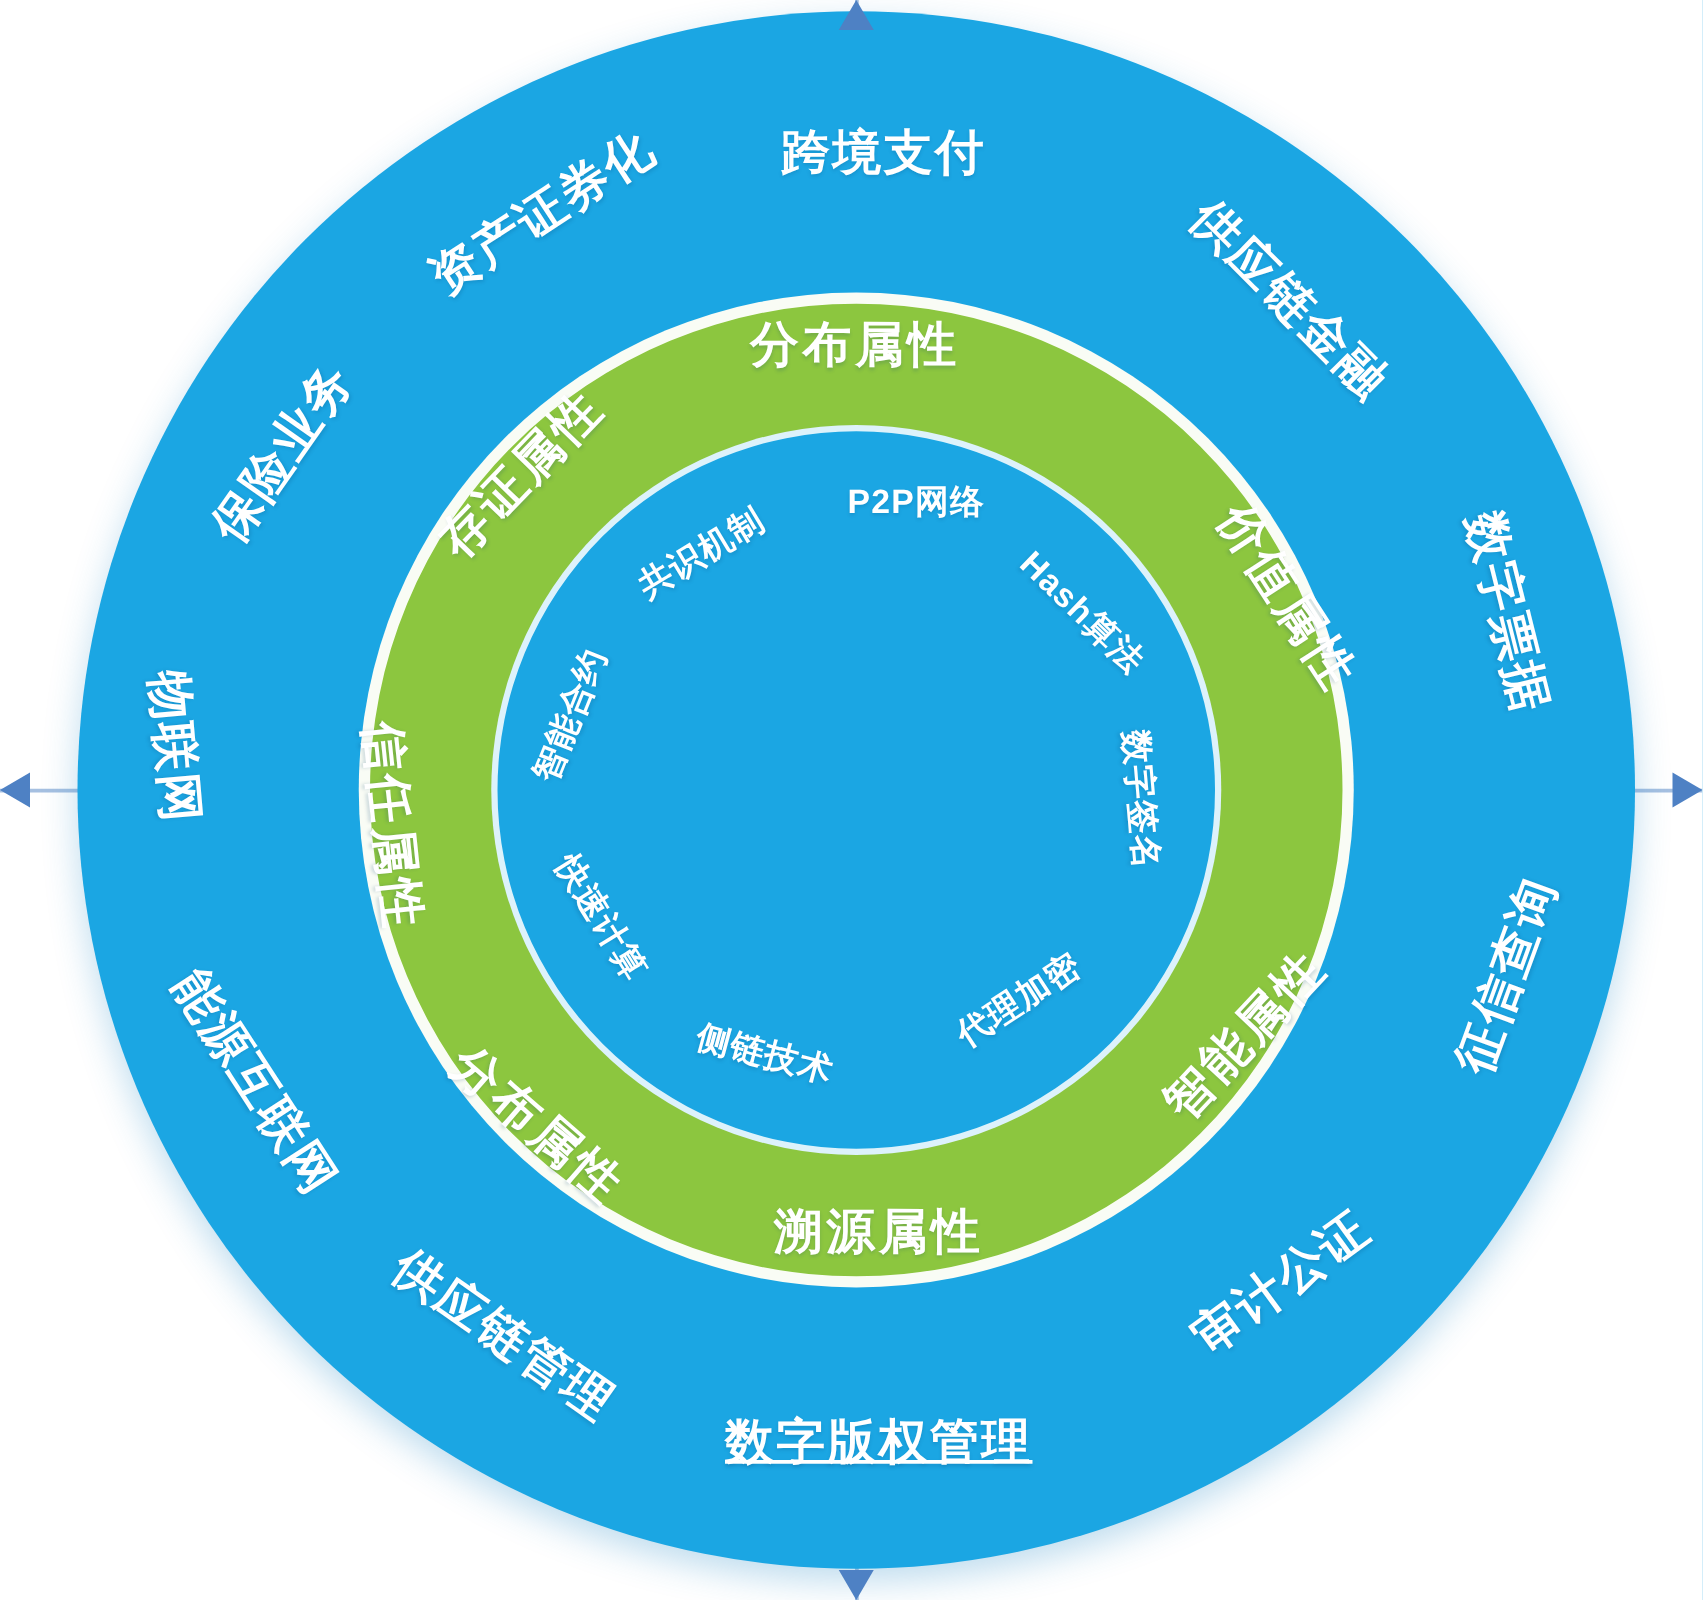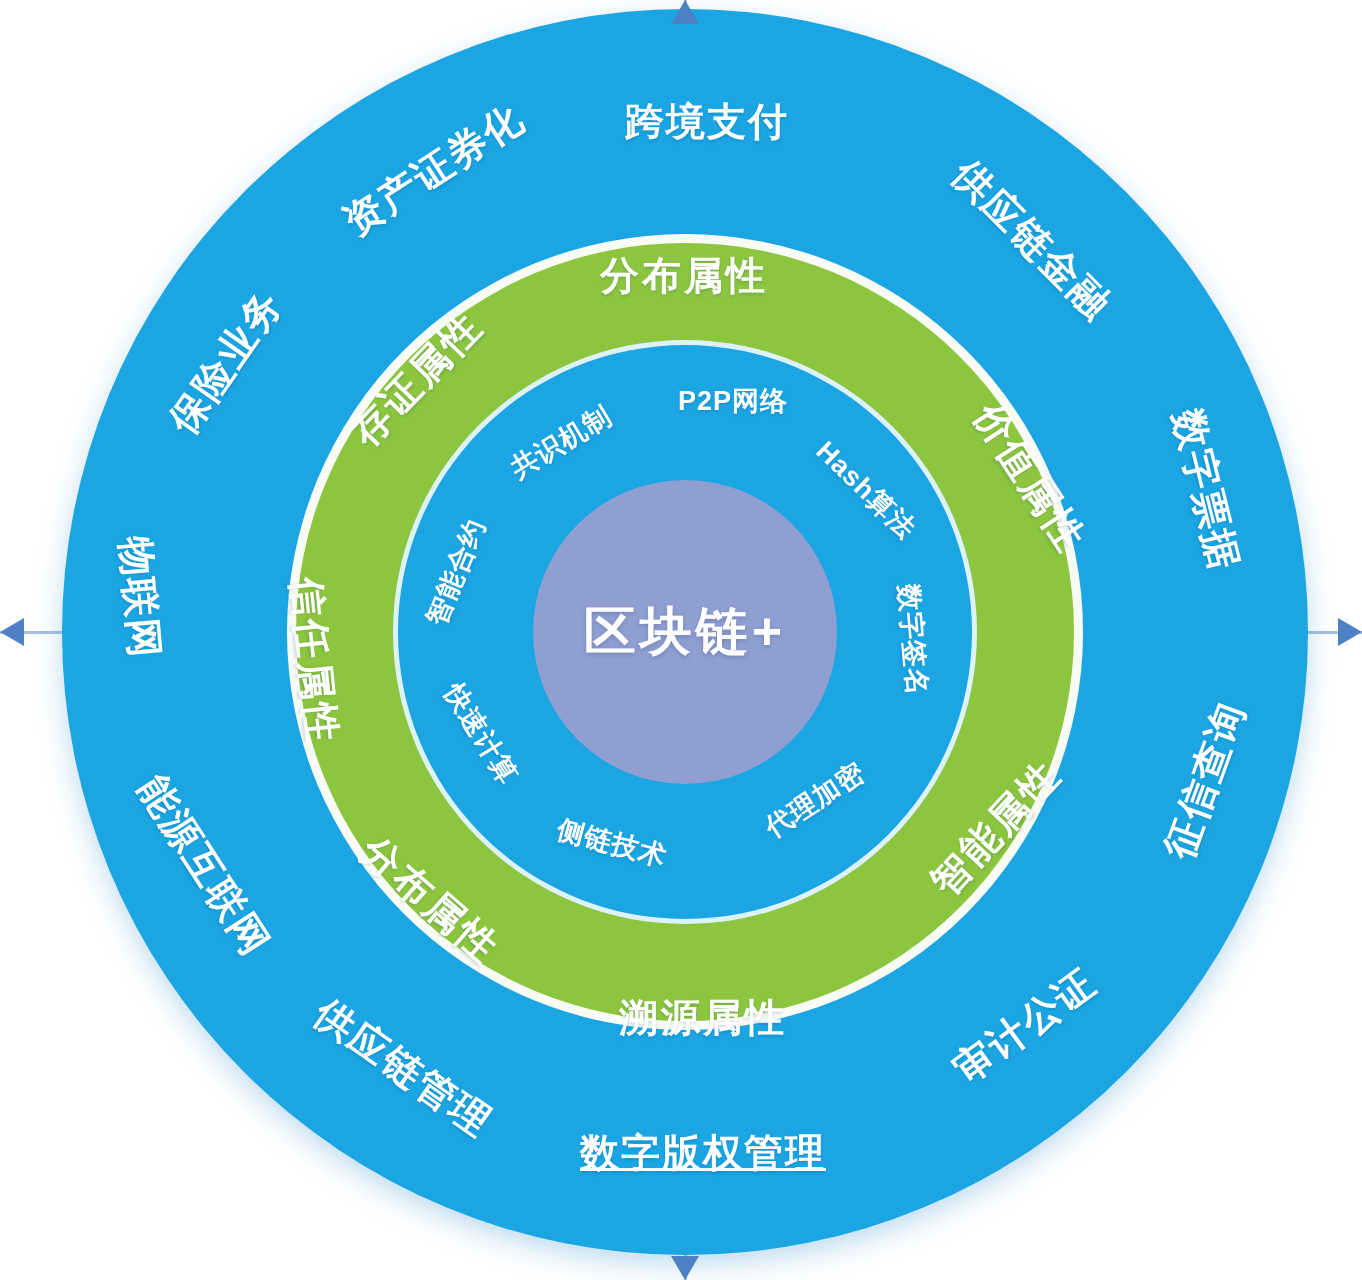--- a/index.html
+++ b/index.html
@@ -50,40 +50,37 @@
 <body>
 
 <div id="stage" style="--ring-blue: #1BA6E3; --ring-green: #8CC63F; --center-circle: #909FD1; --axis: #4E81C4; --label-text: #FFFFFF;">
 
   <div class="axis-line-v"></div>
   <div class="axis-line-h"></div>
 
   <div class="circle ring-outer"></div>
   <div class="circle ring-middle"></div>
   <div class="circle ring-inner"></div>
-  <div class="circle circle-center">
-    <span class="center-lbl">区块链+</span>
-  </div>
 
   <div id="labels-layer">
       <span class="lbl outer-lbl" style="left: 707px; top: 122px; transform: translate(-50%, -50%) rotate(0deg);">跨境支付</span>
       <span class="lbl outer-lbl" style="left: 1032px; top: 240px; transform: translate(-50%, -50%) rotate(45deg);">供应链金融</span>
       <span class="lbl outer-lbl" style="left: 1206px; top: 490px; transform: translate(-50%, -50%) rotate(76deg);">数字票据</span>
       <span class="lbl outer-lbl" style="left: 1205px; top: 780px; transform: translate(-50%, -50%) rotate(-70deg);">征信查询</span>
       <span class="lbl outer-lbl" style="left: 1025px; top: 1026px; transform: translate(-50%, -50%) rotate(-36deg);">审计公证</span>
       <span class="lbl outer-lbl" style="left: 703px; top: 1153px; transform: translate(-50%, -50%) rotate(0deg); text-decoration: underline;">数字版权管理</span>
       <span class="lbl outer-lbl" style="left: 403px; top: 1068px; transform: translate(-50%, -50%) rotate(35deg);">供应链管理</span>
       <span class="lbl outer-lbl" style="left: 204px; top: 866px; transform: translate(-50%, -50%) rotate(57deg);">能源互联网</span>
       <span class="lbl outer-lbl" style="left: 140px; top: 598px; transform: translate(-50%, -50%) rotate(85deg);">物联网</span>
       <span class="lbl outer-lbl" style="left: 226px; top: 362px; transform: translate(-50%, -50%) rotate(-55deg);">保险业务</span>
       <span class="lbl outer-lbl" style="left: 434px; top: 170px; transform: translate(-50%, -50%) rotate(-33deg);">资产证券化</span>
       <span class="lbl middle-lbl" style="left: 684px; top: 276px; transform: translate(-50%, -50%) rotate(0deg);">分布属性</span>
       <span class="lbl middle-lbl" style="left: 1030px; top: 478px; transform: translate(-50%, -50%) rotate(57deg);">价值属性</span>
       <span class="lbl middle-lbl" style="left: 996px; top: 828px; transform: translate(-50%, -50%) rotate(-47deg);">智能属性</span>
-      <span class="lbl middle-lbl" style="left: 703px; top: 985px; transform: translate(-50%, -50%) rotate(0deg); margin-top: 33px;">溯源属性</span>
+      <span class="lbl middle-lbl" style="left: 703px; top: 985px; transform: translate(-50%, -50%) rotate(0deg);">溯源属性</span>
       <span class="lbl middle-lbl" style="left: 430px; top: 900px; transform: translate(-50%, -50%) rotate(41deg);">分布属性</span>
       <span class="lbl middle-lbl" style="left: 314px; top: 661px; transform: translate(-50%, -50%) rotate(84deg);">信任属性</span>
       <span class="lbl middle-lbl" style="left: 417px; top: 379px; transform: translate(-50%, -50%) rotate(-46deg);">存证属性</span>
       <span class="lbl inner-lbl" style="left: 733px; top: 401px; transform: translate(-50%, -50%) rotate(0deg);">P2P网络</span>
       <span class="lbl inner-lbl" style="left: 866px; top: 490px; transform: translate(-50%, -50%) rotate(44deg);">Hash算法</span>
       <span class="lbl inner-lbl" style="left: 913px; top: 640px; transform: translate(-50%, -50%) rotate(85deg);">数字签名</span>
       <span class="lbl inner-lbl" style="left: 815px; top: 800px; transform: translate(-50%, -50%) rotate(-33deg);">代理加密</span>
       <span class="lbl inner-lbl" style="left: 612px; top: 843px; transform: translate(-50%, -50%) rotate(15deg);">侧链技术</span>
       <span class="lbl inner-lbl" style="left: 481px; top: 734px; transform: translate(-50%, -50%) rotate(58deg);">快速计算</span>
       <span class="lbl inner-lbl" style="left: 456px; top: 572px; transform: translate(-50%, -50%) rotate(-68deg);">智能合约</span>

